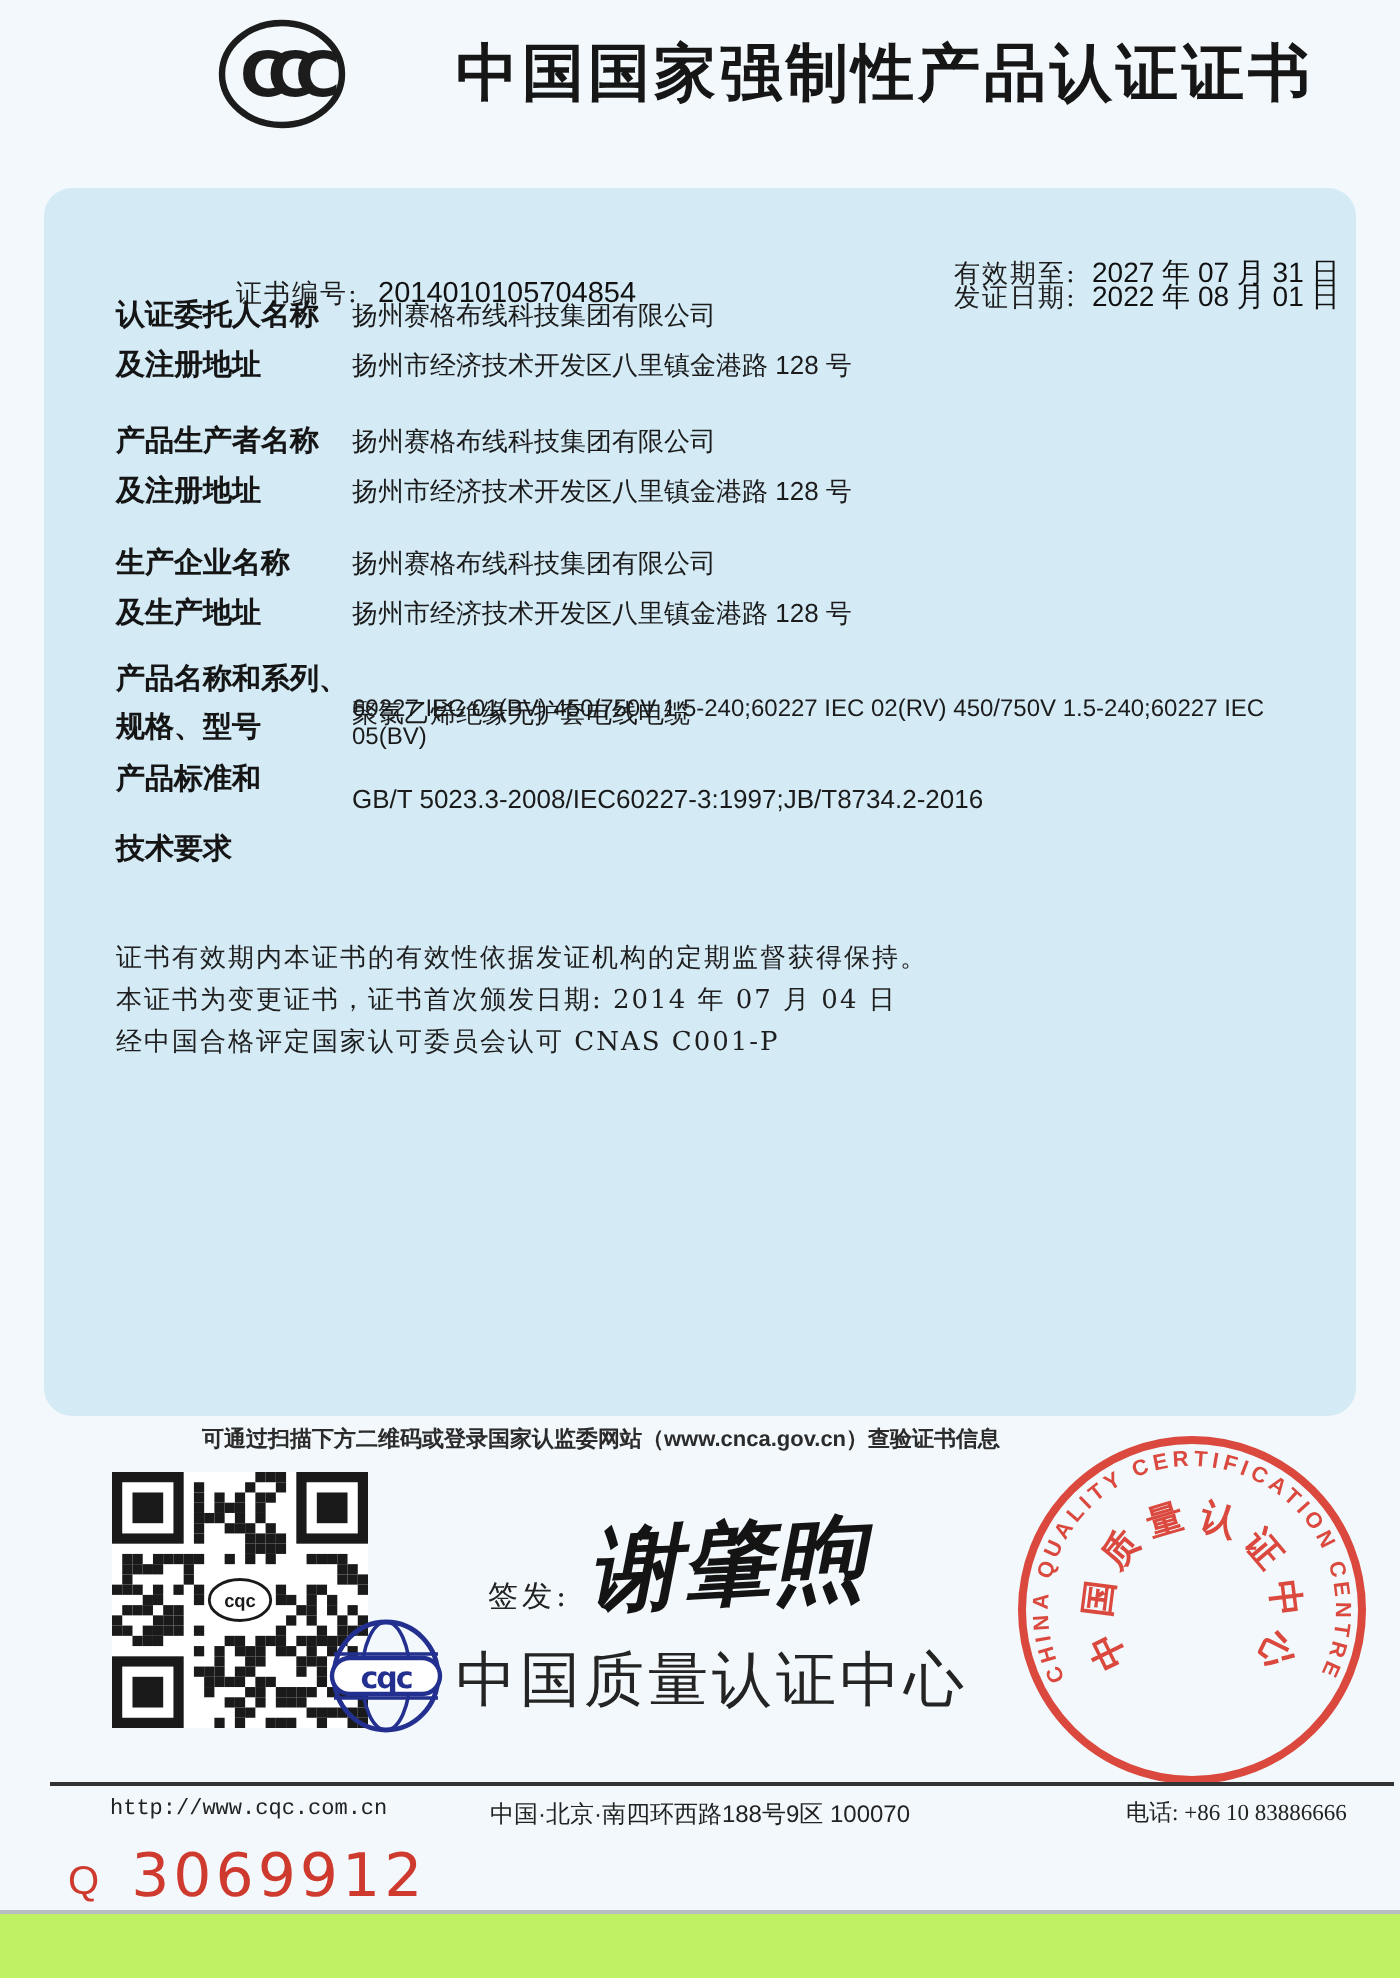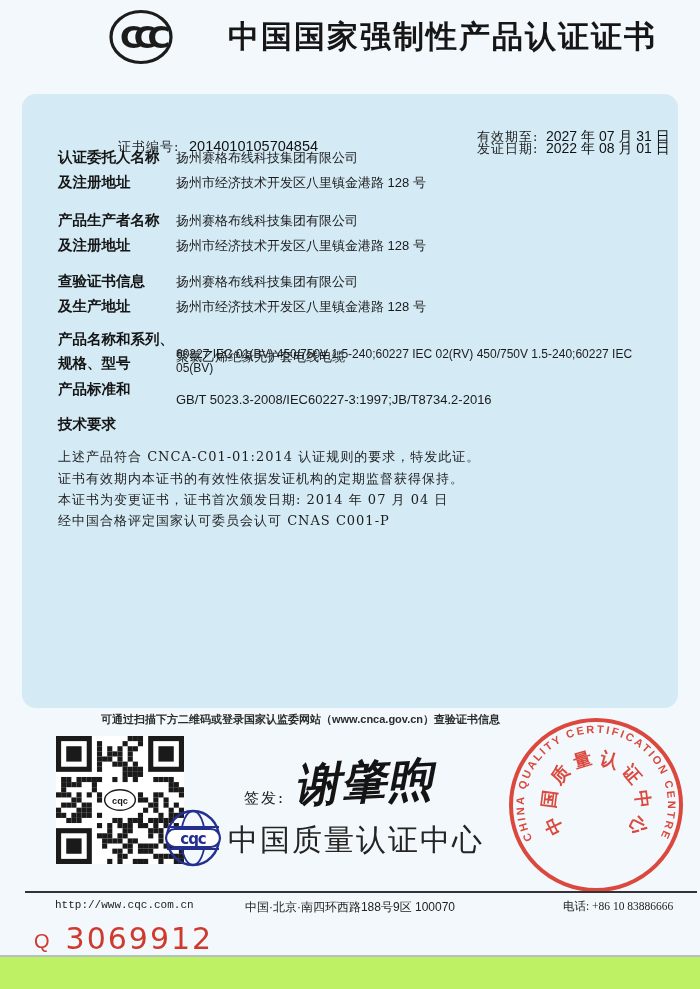--- a/index.html
+++ b/index.html
@@ -99,35 +99,34 @@
   <div class="flabel" style="top:148px">认证委托人名称</div>
   <div class="flabel" style="top:173px">及注册地址</div>
   <div class="fval" style="top:149px">扬州赛格布线科技集团有限公司</div>
   <div class="fval" style="top:174px">扬州市经济技术开发区八里镇金港路 128 号</div>
 
   <div class="flabel" style="top:211px">产品生产者名称</div>
   <div class="flabel" style="top:236px">及注册地址</div>
   <div class="fval" style="top:212px">扬州赛格布线科技集团有限公司</div>
   <div class="fval" style="top:237px">扬州市经济技术开发区八里镇金港路 128 号</div>
 
-  <div class="flabel" style="top:272px">查验证书信息</div>
+  <div class="flabel" style="top:272px">生产企业名称</div>
   <div class="flabel" style="top:297px">及生产地址</div>
   <div class="fval" style="top:273px">扬州赛格布线科技集团有限公司</div>
   <div class="fval" style="top:298px">扬州市经济技术开发区八里镇金港路 128 号</div>
 
   <div class="flabel" style="top:330px">产品名称和系列、</div>
   <div class="flabel" style="top:354px">规格、型号</div>
   <div class="fval" style="top:348px">聚氯乙烯绝缘无护套电线电缆</div>
   <div class="fval small" style="top:347px">60227 IEC 01(BV) 450/750V 1.5-240;60227 IEC 02(RV) 450/750V 1.5-240;60227 IEC 05(BV)</div>
 
   <div class="flabel" style="top:380px">产品标准和</div>
   <div class="flabel" style="top:415px">技术要求</div>
   <div class="fval" style="top:392px">GB/T 5023.3-2008/IEC60227-3:1997;JB/T8734.2-2016</div>
 
-  <div class="note kai" style="top:448px">上述产品符合 CNCA-C01-01:2014 认证规则的要求，特发此证。</div>
   <div class="note kai" style="top:470px">证书有效期内本证书的有效性依据发证机构的定期监督获得保持。</div>
   <div class="note kai" style="top:491px">本证书为变更证书，证书首次颁发日期: 2014 年 07 月 04 日</div>
   <div class="note kai" style="top:512px">经中国合格评定国家认可委员会认可 CNAS C001-P</div>
 
   <div class="verify-note">可通过扫描下方二维码或登录国家认监委网站（www.cnca.gov.cn）查验证书信息</div>
 
   <svg id="qr" class="qr" viewBox="0 0 125 125">
       <rect x="0" y="0" width="125" height="125" fill="#ffffff"></rect>
       <rect x="70" y="0" width="5" height="5" fill="#1a1a1a"></rect>
       <rect x="75" y="0" width="5" height="5" fill="#1a1a1a"></rect>

